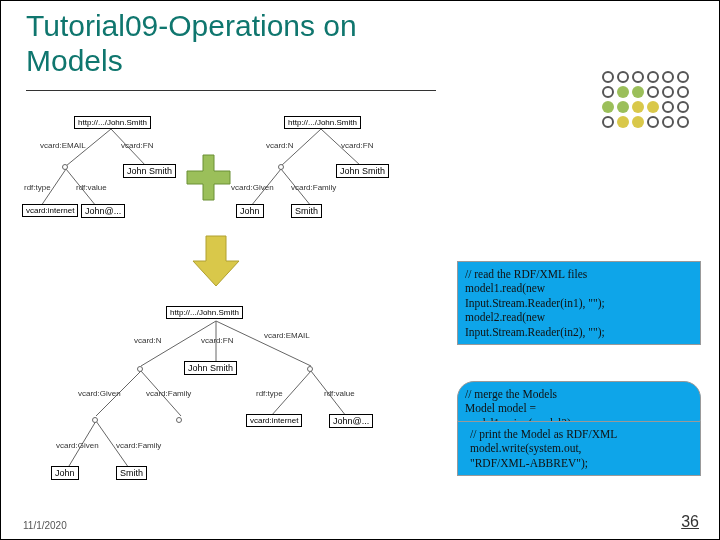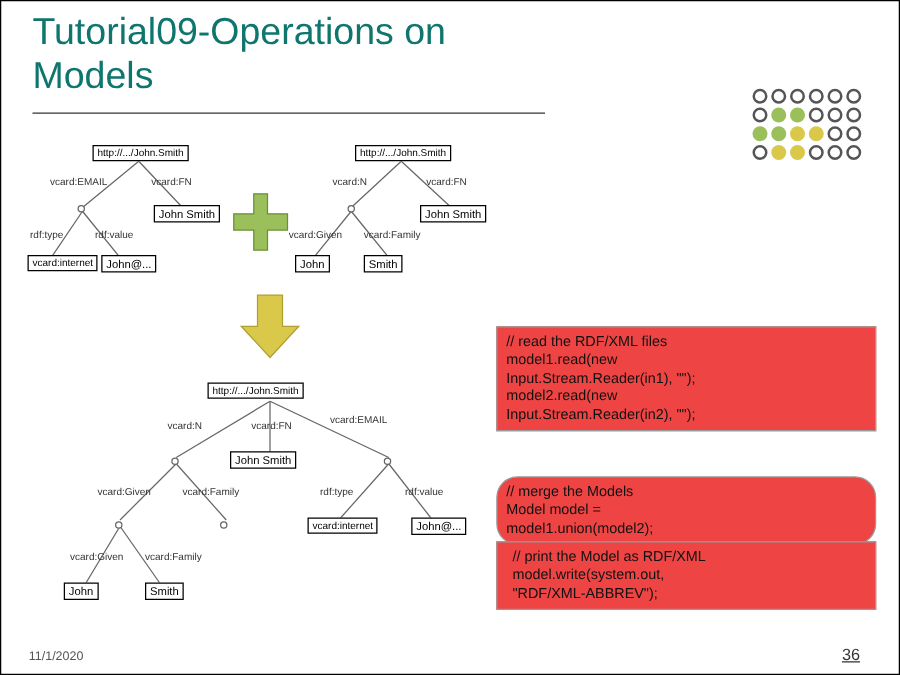--- a/index.html
+++ b/index.html
@@ -74,45 +74,45 @@
   }
   svg.wires {
     position: absolute;
     top: 0; left: 0;
     width: 100%; height: 100%;
   }
 
   .code-box {
     position: absolute;
     right: 18px;
-    width: 304px;
-    background: #ef4444;
+    width: 244px;
+    background: #0ea5e9;
     border: 1px solid #999;
     padding: 5px 7px;
-    font-family: Liberation Sans, sans-serif;
+    font-family: Liberation Serif, serif;
     font-size: 11.5px;
     line-height: 1.25;
     color: #111;
   }
   .code1 { top: 260px; }
   .code2 { top: 380px; border-radius: 17px; }
-  .code3 { top: 432px; padding-left: 12px; }
+  .code3 { top: 420px; padding-left: 12px; }
 
   .date {
     position: absolute;
     bottom: 8px;
     left: 22px;
     font-size: 10px;
     color: #555;
   }
   .pageno {
     position: absolute;
     bottom: 8px;
-    right: 31px;
-    font-size: 13px;
+    right: 20px;
+    font-size: 16px;
     color: #333;
     text-decoration: underline;
   }
 
   .arrow-big {
     position: absolute;
   }
 </style>
 </head>
 <body>

